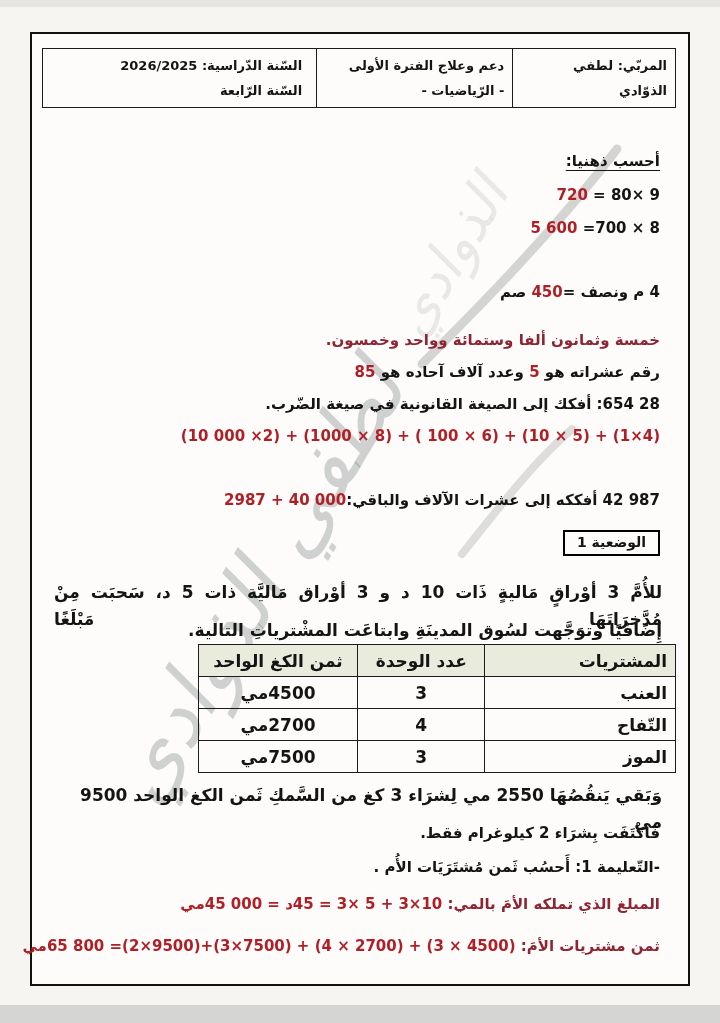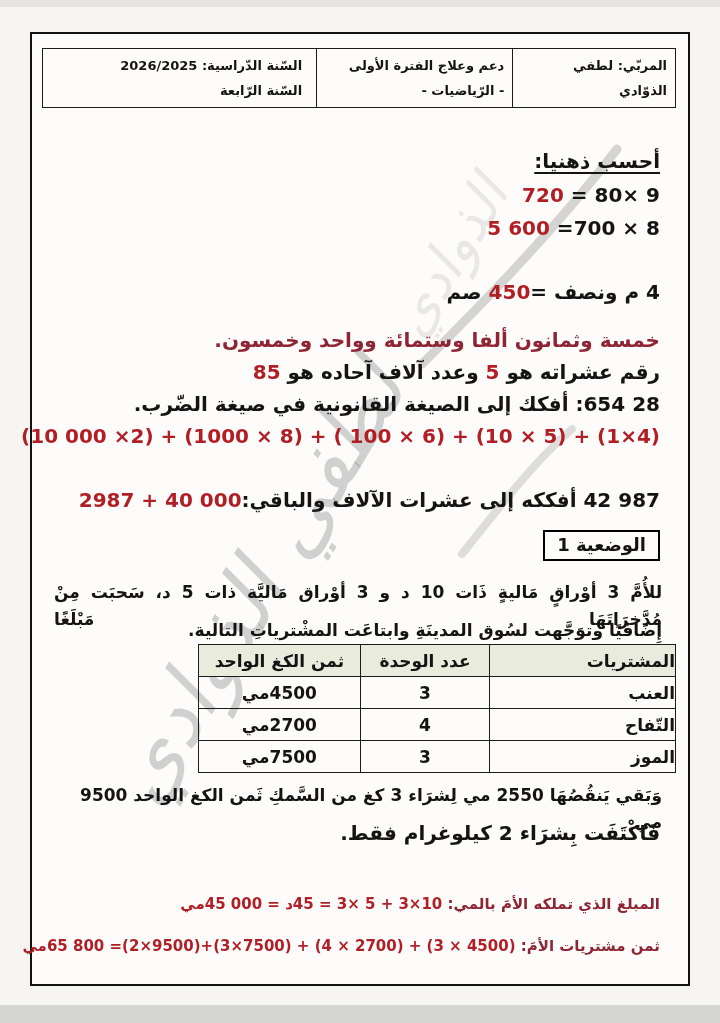--- a/index.html
+++ b/index.html
@@ -21,36 +21,36 @@
   .wm-strokes{position:absolute;left:0;top:0;z-index:1;pointer-events:none;}
   
   .hdr{position:absolute;top:14px;right:12px;width:634px;border-collapse:collapse;z-index:2;
        font-size:13px;font-weight:700;color:var(--ink);}
   .hdr td{border:1.8px solid var(--line);padding:4px 8px;line-height:25px;vertical-align:middle;}
   .hdr .c1{width:168px;text-align:right;}
   .hdr .c2{width:206px;text-align:right;}
   .hdr .c3{width:252px;text-align:right;padding-right:14px;padding-left:40px;}
   
   .ln{position:absolute;right:28px;z-index:2;direction:rtl;text-align:right;color:var(--ink);
-      font-size:20px;font-weight:700;line-height:27px;white-space:nowrap;}
+      font-size:15px;font-weight:700;line-height:27px;white-space:nowrap;}
   .u{text-decoration:underline;text-underline-offset:4px;}
   .red{color:var(--red);text-align:right;}
   .maroon{color:var(--maroon);}
   .ltr{direction:ltr;unicode-bidi:isolate;}
   .box{position:absolute;right:28px;z-index:2;direction:rtl;border:2.2px solid #000;
-       padding:2px 12px 4px;font-size:18px;font-weight:700;color:var(--ink);background:#fdfcfa;}
+       padding:2px 12px 4px;font-size:14px;font-weight:700;color:var(--ink);background:#fdfcfa;}
   .para{position:absolute;right:26px;left:22px;z-index:2;direction:rtl;color:var(--ink);
         font-size:17px;font-weight:700;line-height:27px;}
   .jl{text-align:justify;text-align-last:justify;}
   
   .buy{position:absolute;top:610px;right:12px;width:478px;border-collapse:collapse;z-index:2;
        direction:rtl;font-size:17px;font-weight:700;color:var(--ink);}
   .buy td,.buy th{border:1.8px solid var(--line);height:31px;padding:0 6px;}
   .buy th{background:var(--thead);font-weight:700;}
-  .buy .name{width:178px;text-align:right;padding-right:0;}
+  .buy .name{width:178px;text-align:right;padding-right:8px;}
   .buy .qty{width:116px;text-align:center;}
   .buy .price{width:148px;text-align:center;}
   .money{font-size:15px;line-height:25px;}
 </style>
 </head>
 <body>
 
 <div class="canvas">
   <div class="strip-top"></div>
   <div class="strip-bottom"></div>
@@ -118,20 +118,21 @@
       <tr>
         <td class="name">الموز</td>
         <td class="qty">3</td>
         <td class="price">7500مي</td>
       </tr>
     </tbody>
       </table>
 
     <div class="para" style="top:748px">وَبَقي يَنقُصُهَا 2550 مي لِشرَاء 3 كغ من السَّمكِ ثَمن الكغ الواحد 9500 مي</div>
     <div class="ln" style="top:786px">فَاكْتَفَت بِشرَاء 2 كيلوغرام فقط.</div>
+    <div class="ln" style="top:820px">-التّعليمة 1: أَحسُب ثَمن مُشتَرَيَات الأُم .</div>
 
     <div class="ln money" style="top:858px">
       <span class="maroon">المبلغ الذي تملكه الأمَ بالمي: </span><span class="red"><span class="ltr">3×10</span><span> + </span><span class="ltr">3× 5</span><span> = 45د = </span><span class="ltr">45 000</span><span>مي</span></span>
     </div>
 
     <div class="ln money" style="top:900px">
       <span class="maroon">ثمن مشتريات الأمَ: </span><span class="red"><span class="ltr">(3 × 4500)</span><span> + </span><span class="ltr">(4 × 2700)</span><span> + </span><span class="ltr">(3×7500)</span><span>+</span><span class="ltr">(2×9500)</span><span>= </span><span class="ltr">65 800</span><span>مي</span></span>
     </div>
 
   </div>

